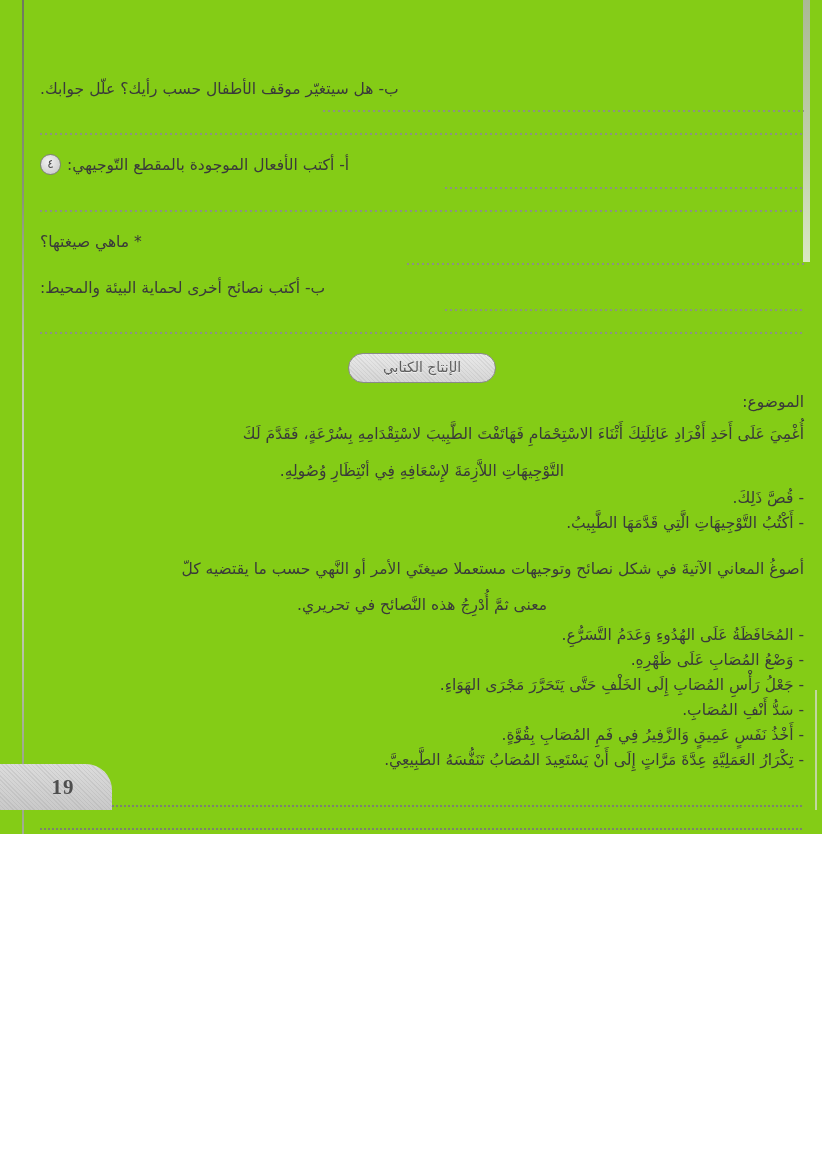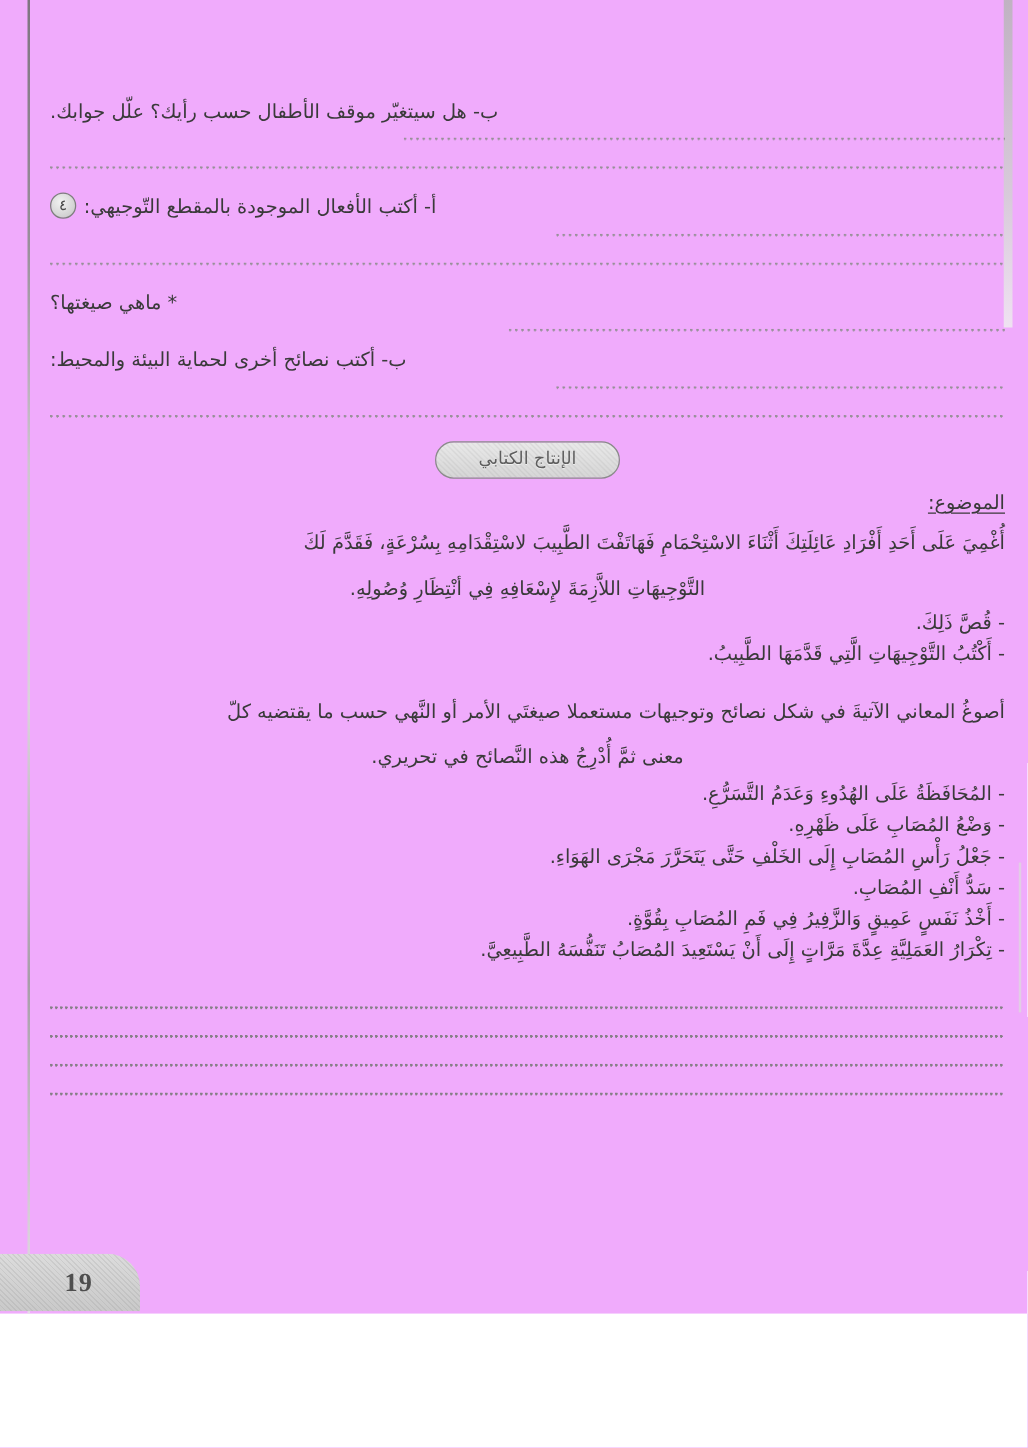--- a/index.html
+++ b/index.html
@@ -5,22 +5,22 @@
 <style>
   html, body {
     margin: 0;
     padding: 0;
     background: #ffffff;
   }
 
   #page {
     position: relative;
     width: 822px;
-    height: 1051px;
-    background: #f0abfc;
+    height: 834px;
+    background: #84cc16;
     overflow: hidden;
     font-family: "DejaVu Sans", "Liberation Sans", sans-serif;
     color: #3a3a3a;
     direction: rtl;
   }
 
   
   .scan-edge-left {
     position: absolute;
     left: 22px;
@@ -123,21 +123,20 @@
     font-size: 14px;
     letter-spacing: 3.2px;
     color: #5d5d5d;
     text-shadow: 0 1px 0 rgba(255,255,255,.55);
   }
 
   
   .subject-head {
     font-size: 15.5px;
     text-align: right;
-    text-decoration: underline;
     text-underline-offset: 3px;
     margin: 2px 0 4px 0;
   }
   .para {
     font-size: 15.5px;
     line-height: 1.72;
     text-align: justify;
     text-align-last: center;
     margin: 10px 0 2px 0;
   }
@@ -159,21 +158,21 @@
   .list-block-2 { margin: 4px 0 0 0; }
 
   .gap-sm { height: 9px; }
   .gap-md { height: 16px; }
   .gap-lg { height: 22px; }
 
   
   .page-tab {
     position: absolute;
     left: 0;
-    bottom: 2px;
+    bottom: 24px;
     width: 112px;
     height: 46px;
     border-top-right-radius: 26px;
     background:
       repeating-linear-gradient(45deg, rgba(140,140,140,.18) 0 1px, rgba(255,255,255,0) 1px 3px),
       linear-gradient(to bottom, #dcdcdc, #c9c9c9);
     display: flex;
     align-items: center;
     justify-content: center;
   }

